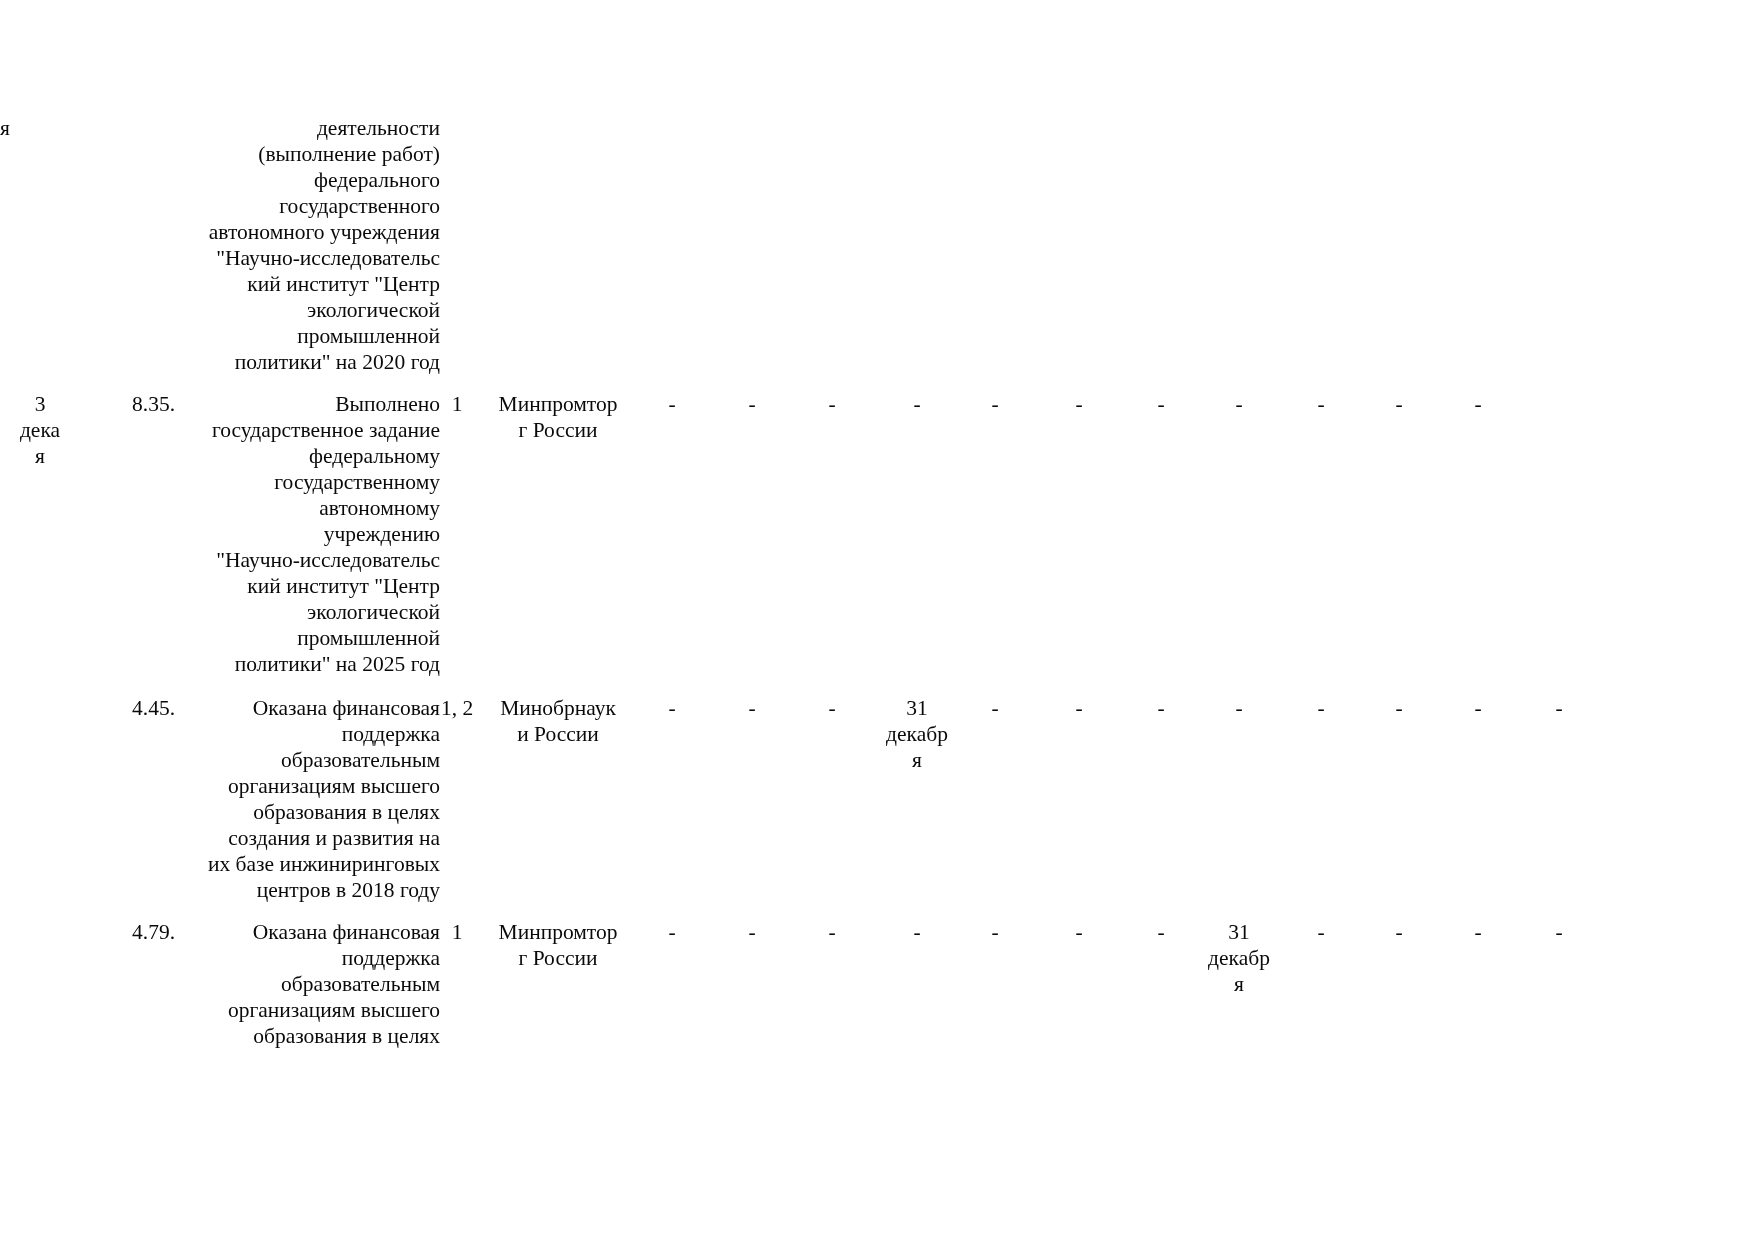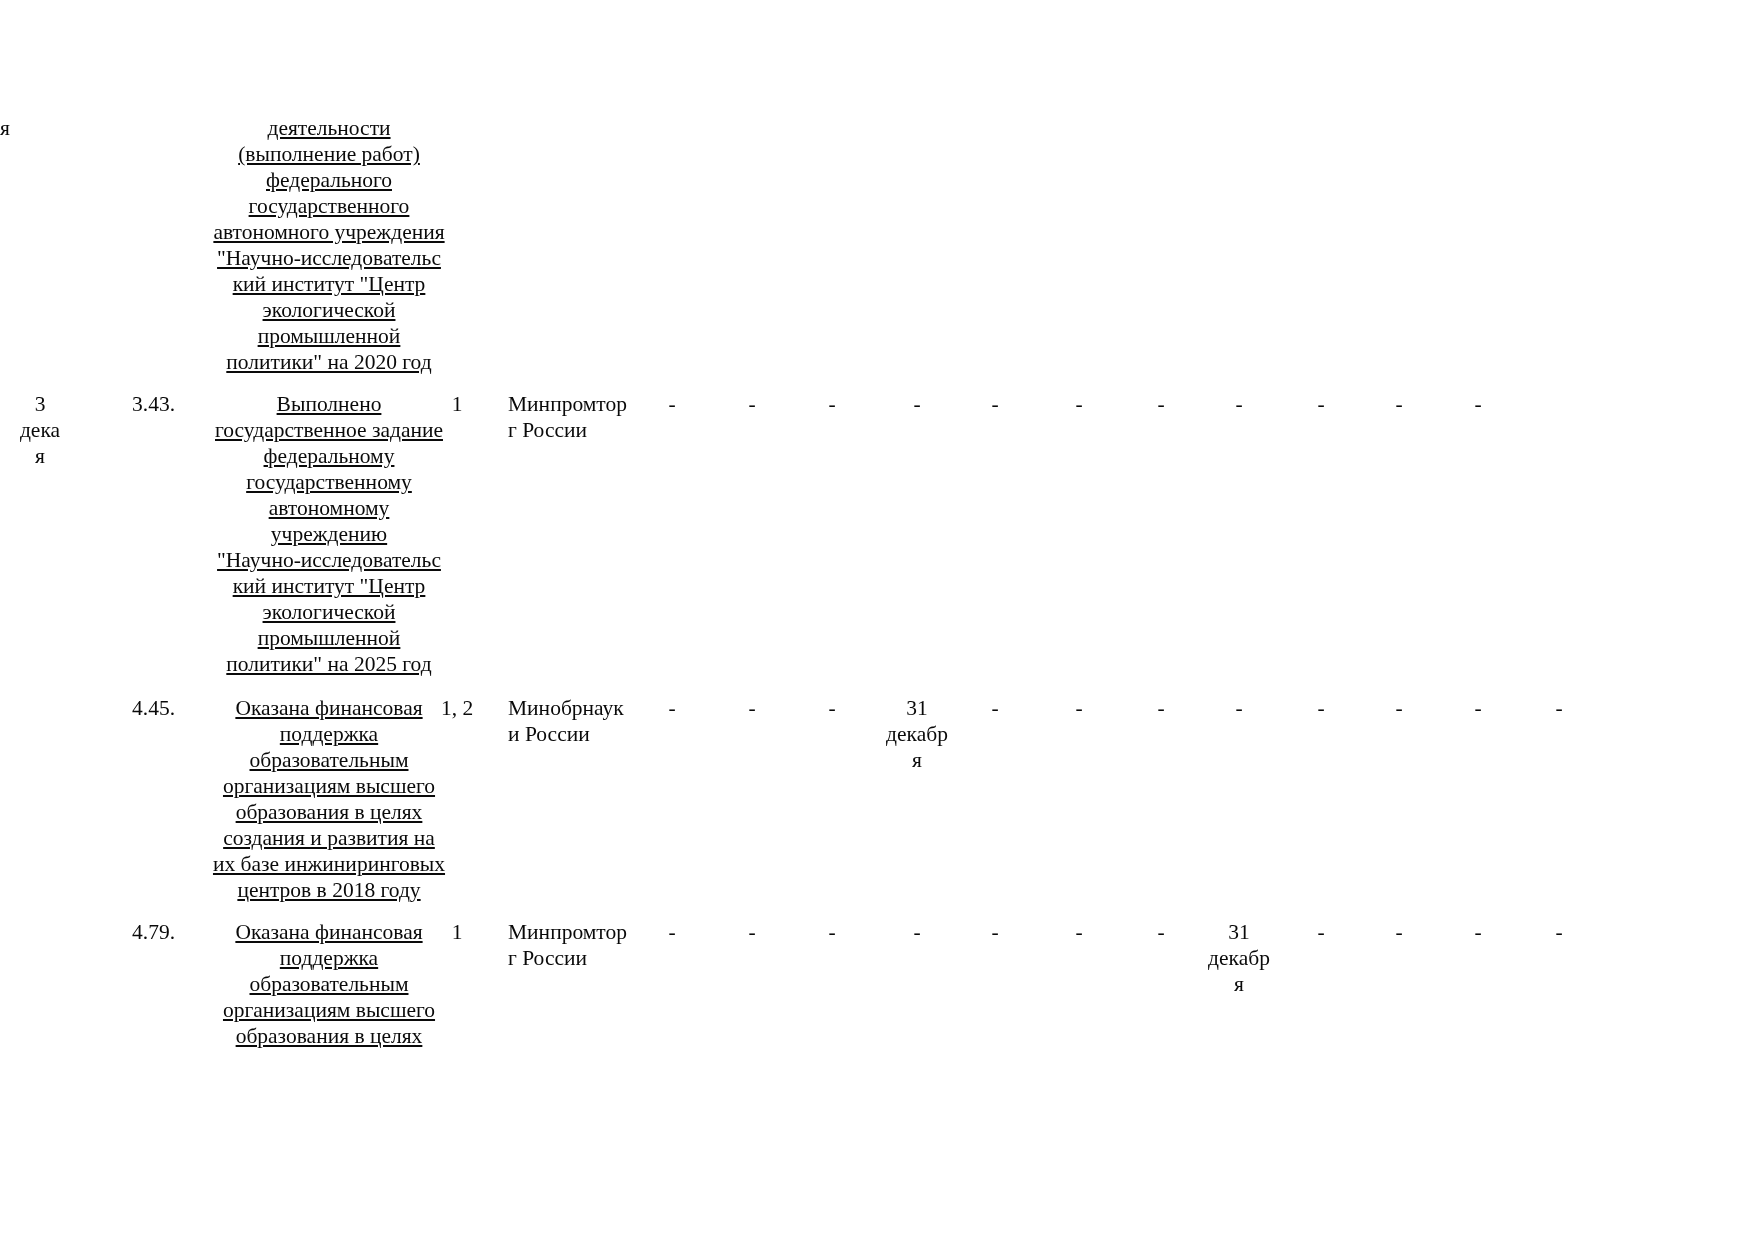--- a/index.html
+++ b/index.html
@@ -39,39 +39,37 @@
 
   
   .c-num {
     left: 132px;
     width: 62px;
     text-align: left;
   }
 
   
   .c-desc {
-    left: 204px;
+    left: 190px;
     width: 250px;
-    text-align: center;
-    text-decoration: underline;
+    text-align: right;
   }
 
   
   .c-code {
     left: 430px;
     width: 54px;
     text-align: center;
   }
 
   
   .c-org {
     left: 494px;
     width: 128px;
-    text-align: left;
-    margin-left: 14px;
+    text-align: center;
   }
 
   
   .c-mark {
     width: 74px;
     text-align: center;
   }
 
   .m0  { left: 635px; }
   .m1  { left: 715px; }
@@ -109,21 +107,21 @@
 автономного учреждения
 "Научно-исследовательс
 кий институт "Центр
 экологической
 промышленной
 политики" на 2020 год</div>
     <div class="c-edge">я</div>
   </div>
 
   <div class="row" style="top:391px;">
-    <div class="cell c-num">3.43.</div>
+    <div class="cell c-num">8.35.</div>
     <div class="cell c-desc">Выполнено
 государственное задание
 федеральному
 государственному
 автономному
 учреждению
 "Научно-исследовательс
 кий институт "Центр
 экологической
 промышленной

